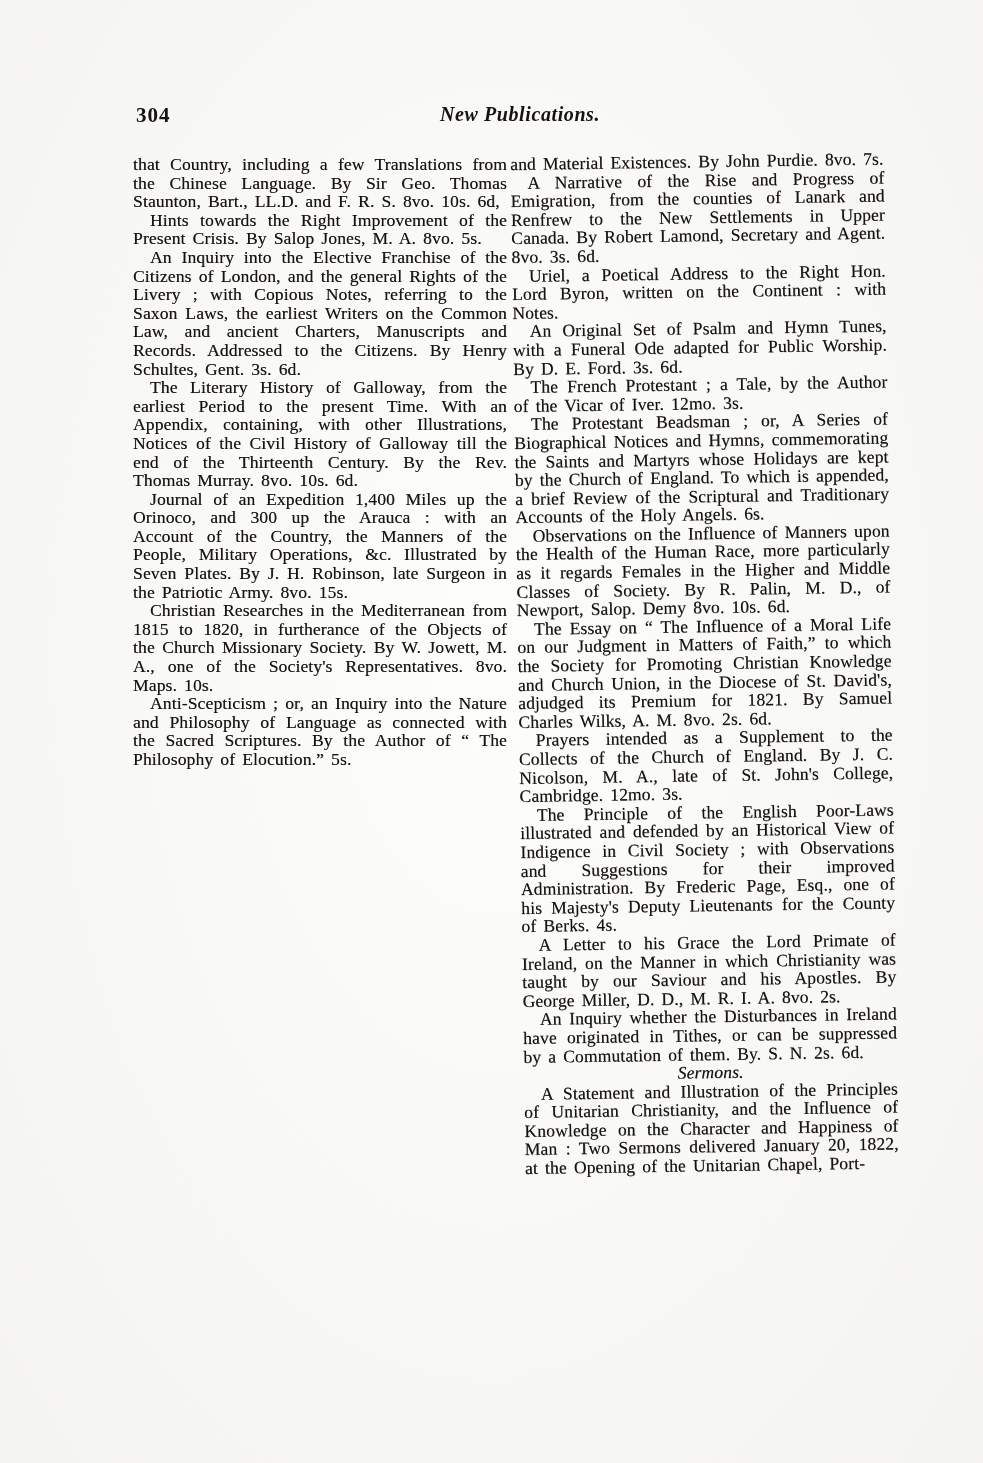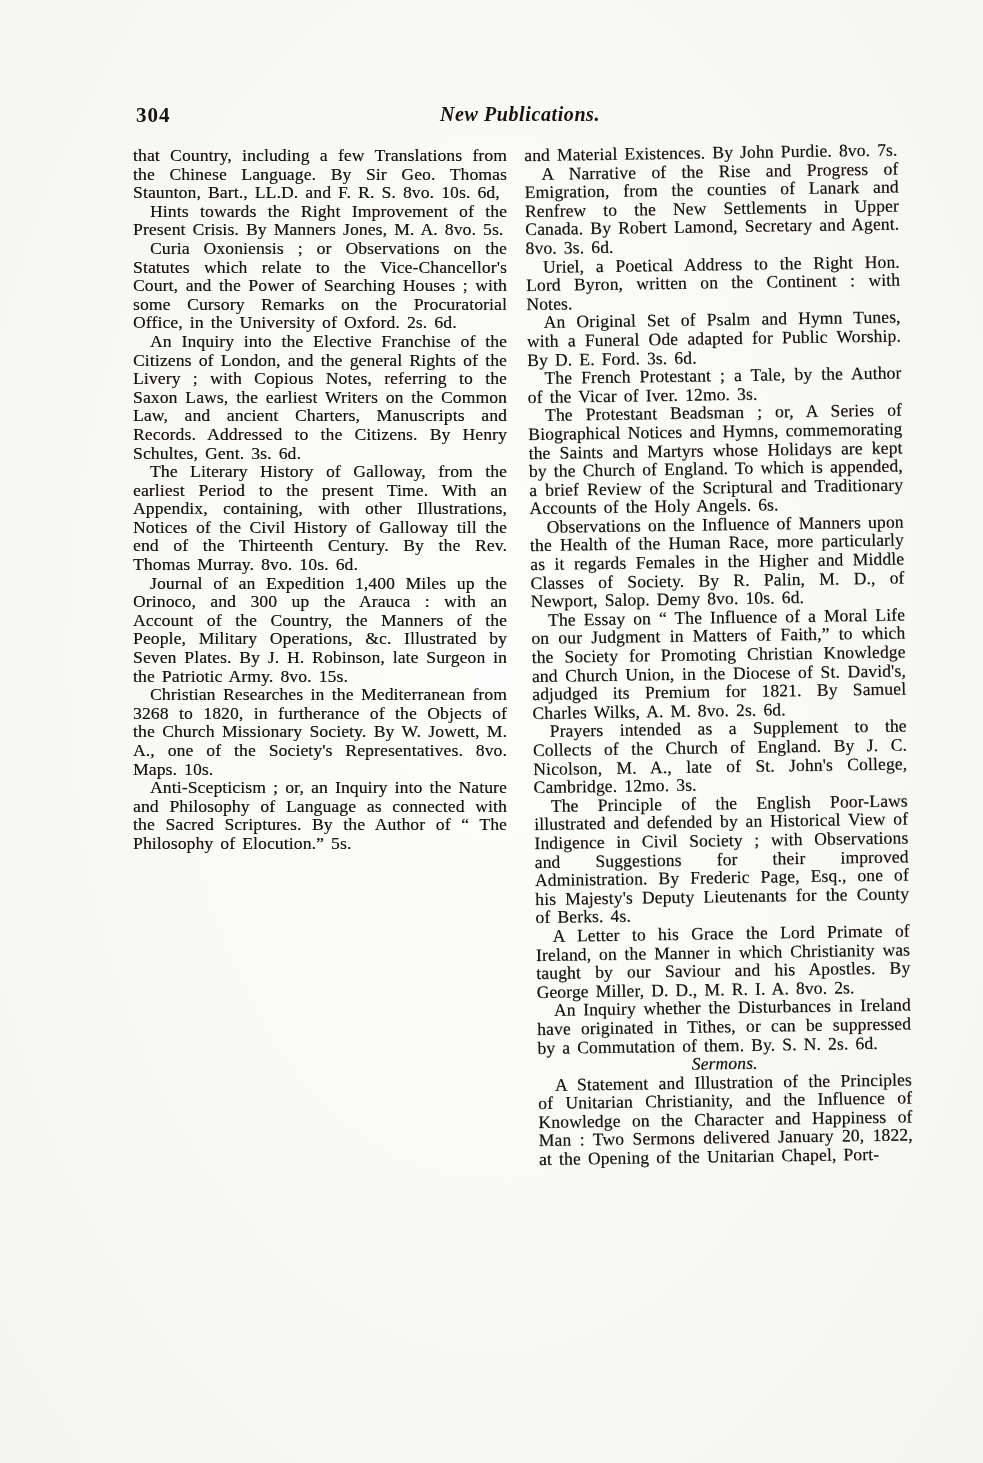--- a/index.html
+++ b/index.html
@@ -16,21 +16,21 @@
       radial-gradient(ellipse at 50% 45%, rgba(255,255,255,0.6), rgba(225,223,218,0.25) 95%),
       #fbfbf9;
     color: #161310;
     font-family: "Liberation Serif", "DejaVu Serif", serif;
     padding: 103px 80px 0 133px;
     overflow: hidden;
   }
   .running-header {
     position: relative;
     height: 30px;
-    margin-bottom: 13px;
+    margin-bottom: 22px;
   }
   .pageno {
     position: absolute;
     left: 3px;
     top: 0;
     font-size: 21px;
     font-weight: bold;
     letter-spacing: 1px;
   }
   .head-title {
@@ -39,21 +39,21 @@
     right: 0;
     top: 0;
     text-align: center;
     font-size: 20px;
     font-weight: bold;
     font-style: italic;
     letter-spacing: 0.6px;
   }
   .columns {
     display: flex;
-    gap: 17px;
+    gap: 3px;
     align-items: flex-start;
   }
   .col {
     width: 374px;
     font-size: 17.5px;
     line-height: 18.6px;
     text-align: justify;
     letter-spacing: 0.15px;
     word-spacing: 2.5px;
     text-shadow: 0.3px 0.3px 0.45px rgba(22, 19, 16, 0.55);
@@ -82,26 +82,25 @@
 
   <div class="running-header">
     <span class="pageno">304</span>
     <span class="head-title">New Publications.</span>
   </div>
 
   <div class="columns">
 
     <div class="col left">
       <p>that Country, including a few Translations from the Chinese Language. By Sir Geo. Thomas Staunton, Bart., LL.D. and F. R. S. 8vo. 10s. 6d,</p>
-      <p class="ind">Hints towards the Right Improvement of the Present Crisis. By Manners Jones, M. A. 8vo. 5s.</p>
-      <p class="ind">Curia Oxoniensis ; or Observations on the Statutes which relate to the Vice-Chancellor's Court, and the Power of Searching Houses ; with some Cursory Remarks on the Procuratorial Office, in the University of Oxford. 2s. 6d.</p>
+      <p class="ind">Hints towards the Right Improvement of the Present Crisis. By Salop Jones, M. A. 8vo. 5s.</p>
       <p class="ind">An Inquiry into the Elective Franchise of the Citizens of London, and the general Rights of the Livery ; with Copious Notes, referring to the Saxon Laws, the earliest Writers on the Common Law, and ancient Charters, Manuscripts and Records. Addressed to the Citizens. By Henry Schultes, Gent. 3s. 6d.</p>
       <p class="ind">The Literary History of Galloway, from the earliest Period to the present Time. With an Appendix, containing, with other Illustrations, Notices of the Civil History of Galloway till the end of the Thirteenth Century. By the Rev. Thomas Murray. 8vo. 10s. 6d.</p>
       <p class="ind">Journal of an Expedition 1,400 Miles up the Orinoco, and 300 up the Arauca : with an Account of the Country, the Manners of the People, Military Operations, &amp;c. Illustrated by Seven Plates. By J. H. Robinson, late Surgeon in the Patriotic Army. 8vo. 15s.</p>
-      <p class="ind">Christian Researches in the Mediterranean from 3268 to 1820, in furtherance of the Objects of the Church Missionary Society. By W. Jowett, M. A., one of the Society's Representatives. 8vo. Maps. 10s.</p>
+      <p class="ind">Christian Researches in the Mediterranean from 1815 to 1820, in furtherance of the Objects of the Church Missionary Society. By W. Jowett, M. A., one of the Society's Representatives. 8vo. Maps. 10s.</p>
       <p class="ind">Anti-Scepticism ; or, an Inquiry into the Nature and Philosophy of Language as connected with the Sacred Scriptures. By the Author of “ The Philosophy of Elocution.” 5s.</p>
     </div>
 
     <div class="col right">
       <p>and Material Existences. By John Purdie. 8vo. 7s.</p>
       <p class="ind">A Narrative of the Rise and Progress of Emigration, from the counties of Lanark and Renfrew to the New Settlements in Upper Canada. By Robert Lamond, Secretary and Agent. 8vo. 3s. 6d.</p>
       <p class="ind">Uriel, a Poetical Address to the Right Hon. Lord Byron, written on the Continent : with Notes.</p>
       <p class="ind">An Original Set of Psalm and Hymn Tunes, with a Funeral Ode adapted for Public Worship. By D. E. Ford. 3s. 6d.</p>
       <p class="ind">The French Protestant ; a Tale, by the Author of the Vicar of Iver. 12mo. 3s.</p>
       <p class="ind">The Protestant Beadsman ; or, A Series of Biographical Notices and Hymns, commemorating the Saints and Martyrs whose Holidays are kept by the Church of England. To which is appended, a brief Review of the Scriptural and Traditionary Accounts of the Holy Angels. 6s.</p>

